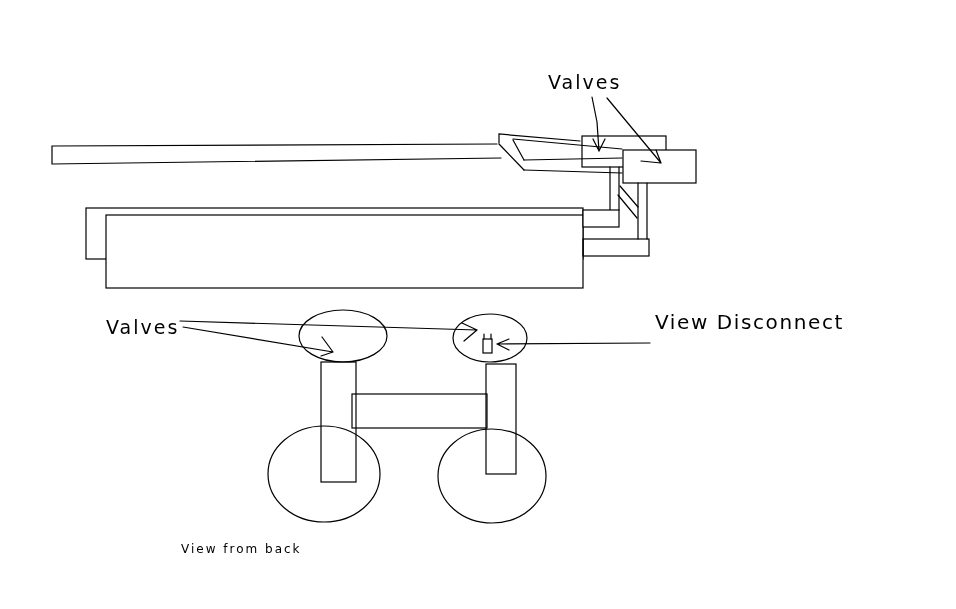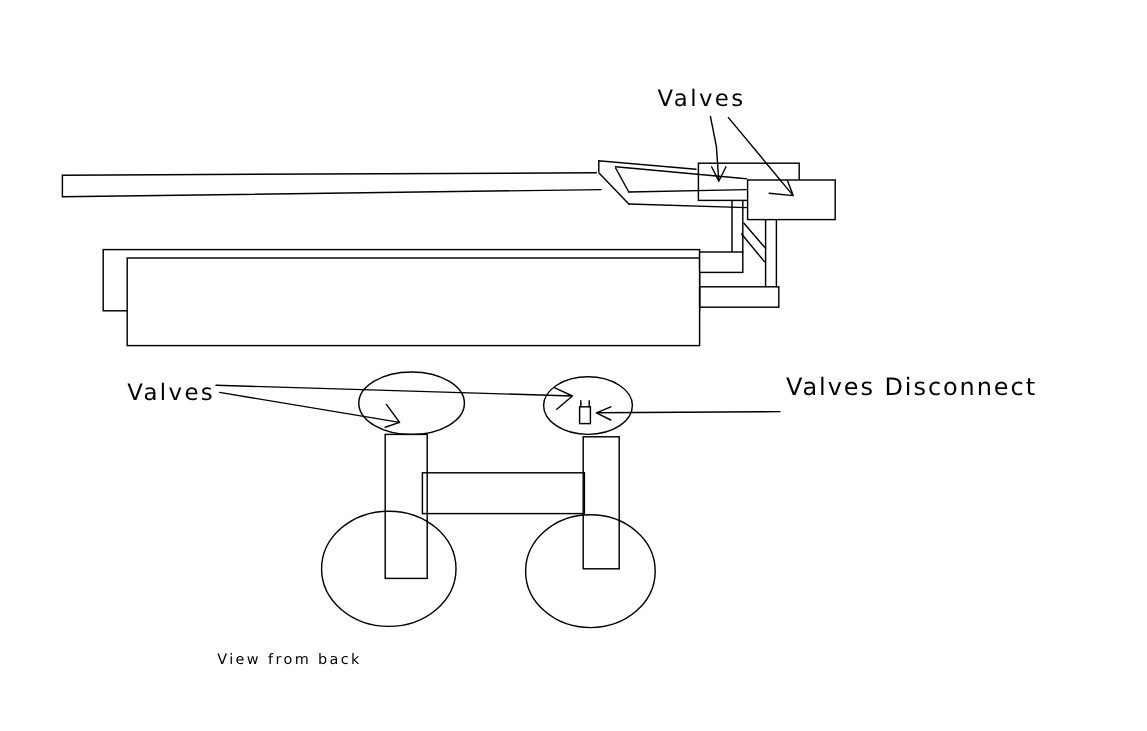--- a/index.html
+++ b/index.html
@@ -93,18 +93,18 @@
 
       <path d="M650,343 L497,344 M509,339 L497,344 M509,350 L497,344"></path>
     </g>
   </svg>
 
   <div class="paint-label lbl-valves-top">Valves</div>
 
   <div class="paint-label lbl-valves-back">Valves</div>
 
   <div class="paint-label lbl-qd">
-    <span>Valves Disconnect</span>
+    <span>View Disconnect</span>
   </div>
 
   <div class="paint-label lbl-caption">View from back</div>
 
 </div>
 
 </body></html>

